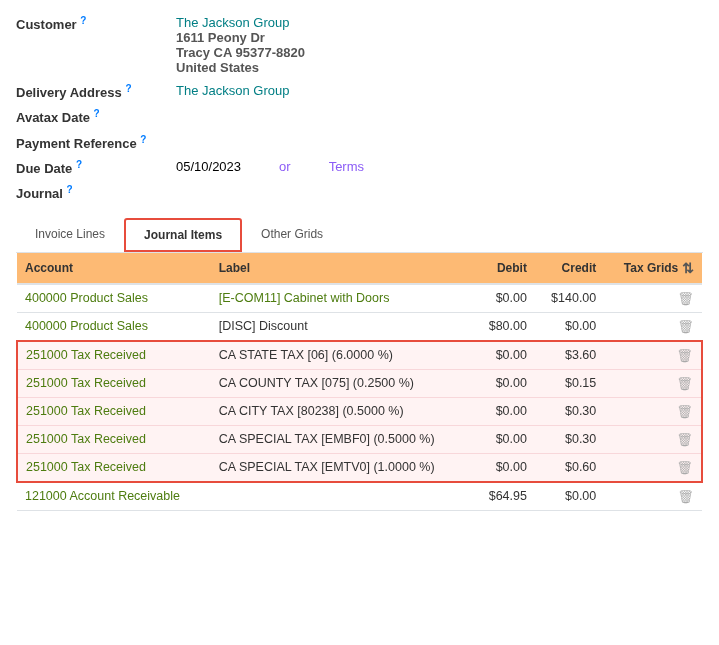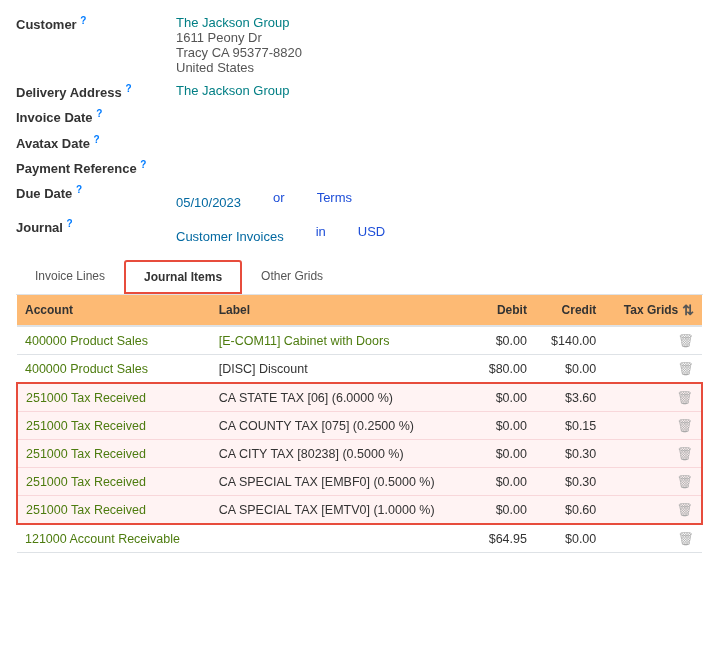--- a/index.html
+++ b/index.html
@@ -3,24 +3,24 @@
   <meta charset="utf-8">
   <style>
     * { box-sizing: border-box; margin: 0; padding: 0; }
     body { font-family: Arial, sans-serif; font-size: 13px; color: #333; background: #fff; }
     .container { padding: 15px 16px; max-width: 719px; }
     .field-row { display: flex; align-items: flex-start; margin-bottom: 8px; }
     .field-label { font-weight: bold; min-width: 160px; color: #333; }
     .field-label sup { color: #007bff; font-size: 10px; }
     .field-value { color: #875a7b; }
     .field-value a { color: #017e84; text-decoration: none; }
-    .field-value .address-line { display: block; color: #555; }
+    .field-value .address-line { display: block; color: #555; font-weight: bold; }
     .inline-row { display: flex; align-items: center; gap: 12px; }
-    .inline-label { font-weight: normal; color: #1d4ed8; margin-left: 20px; }
-    .inline-value { color: #0369a1; margin-top: 11px; }
+    .inline-label { font-weight: normal; color: #8b5cf6; margin-left: 26px; }
+    .inline-value { color: #000000; }
 
     
     .tabs { display: flex; border-bottom: 1px solid #dee2e6; margin-top: 16px; margin-bottom: 0; }
     .tab { padding: 8px 18px; cursor: pointer; border: 1px solid transparent; border-bottom: none; font-size: 12px; color: #555; background: #fff; }
     .tab.active { border: 2px solid #e74c3c; color: #333; font-weight: bold; border-radius: 3px 3px 0 0; }
 
     
     .journal-table { width: 100%; border-collapse: collapse; margin-top: 0; }
     .journal-table th { text-align: left; padding: 7px 8px; background: #fdba74; border-bottom: 2px solid #dee2e6; font-weight: bold; font-size: 12px; color: #333; }
     .journal-table th.right { text-align: right; }
@@ -52,26 +52,20 @@
 
   <div class="field-row">
     <div class="field-label">
       <span>Delivery Address</span> <sup>?</sup>
     </div>
     <div class="field-value">
       <a>The Jackson Group</a>
     </div>
   </div>
 
-  <div class="field-row">
-    <div class="field-label">
-      <span>Invoice Date</span> <sup>?</sup>
-    </div>
-    <div class="field-value"></div>
-  </div>
 
   <div class="field-row">
     <div class="field-label">
       <span>Avatax Date</span> <sup>?</sup>
     </div>
     <div class="field-value"></div>
   </div>
 
   <div class="field-row">
     <div class="field-label">
@@ -87,25 +81,20 @@
     <div class="inline-row">
       <span class="inline-value">05/10/2023</span>
       <span class="inline-label">or</span>
       <span class="inline-label">Terms</span>
     </div>
   </div>
 
   <div class="field-row">
     <div class="field-label">
       <span>Journal</span> <sup>?</sup>
-    </div>
-    <div class="inline-row">
-      <span class="inline-value">Customer Invoices</span>
-      <span class="inline-label">in</span>
-      <span class="inline-label">USD</span>
     </div>
   </div>
 
   <div class="tabs">
     <div class="tab">Invoice Lines</div>
     <div class="tab active">Journal Items</div>
     <div class="tab">Other Grids</div>
   </div>
 
   <table class="journal-table">

